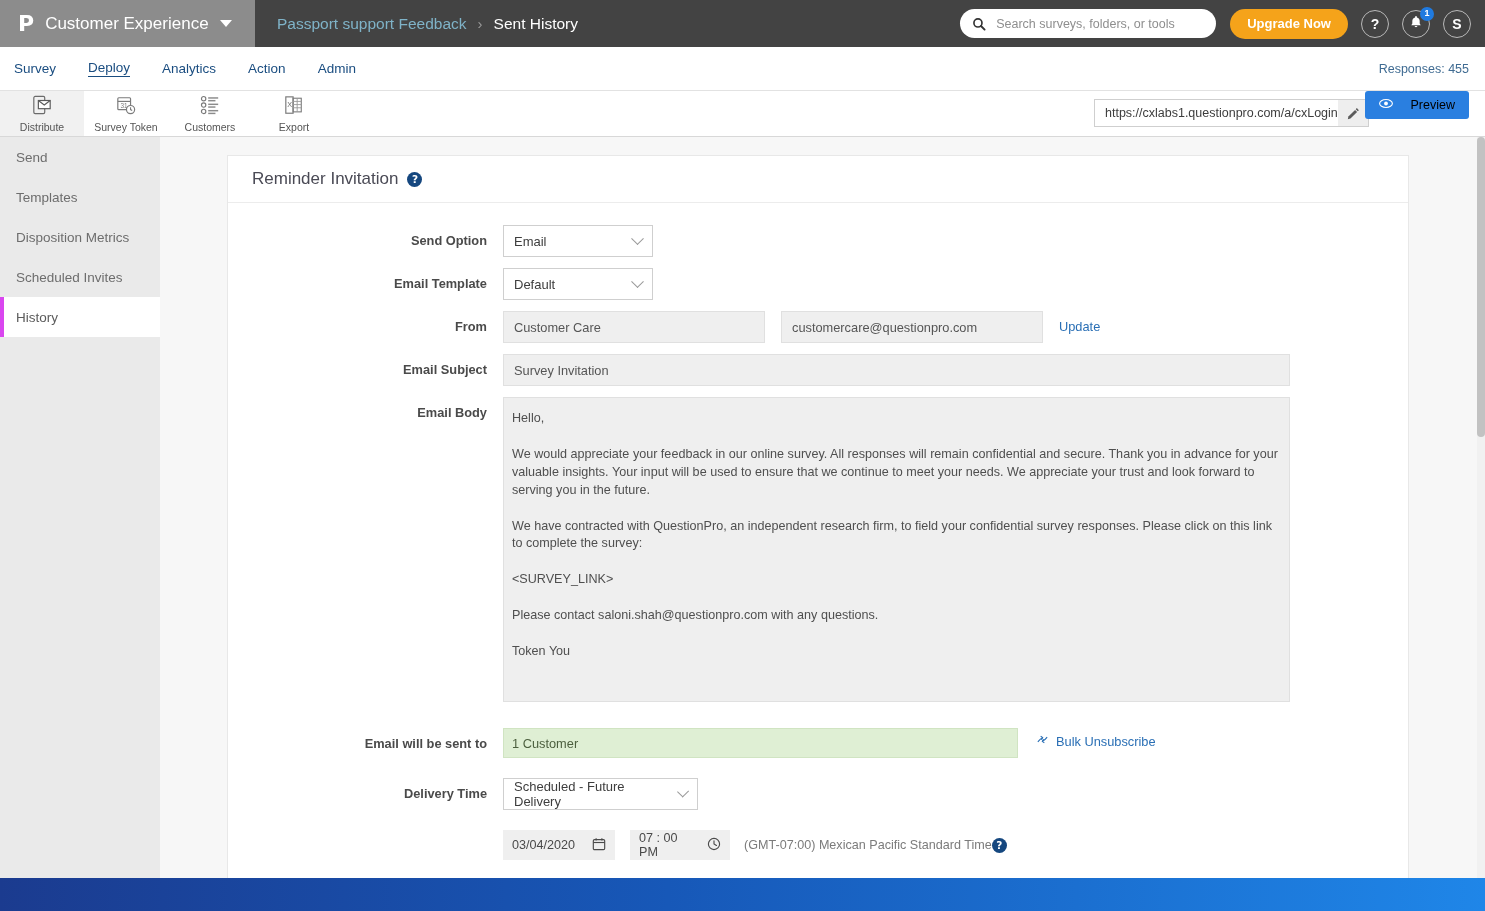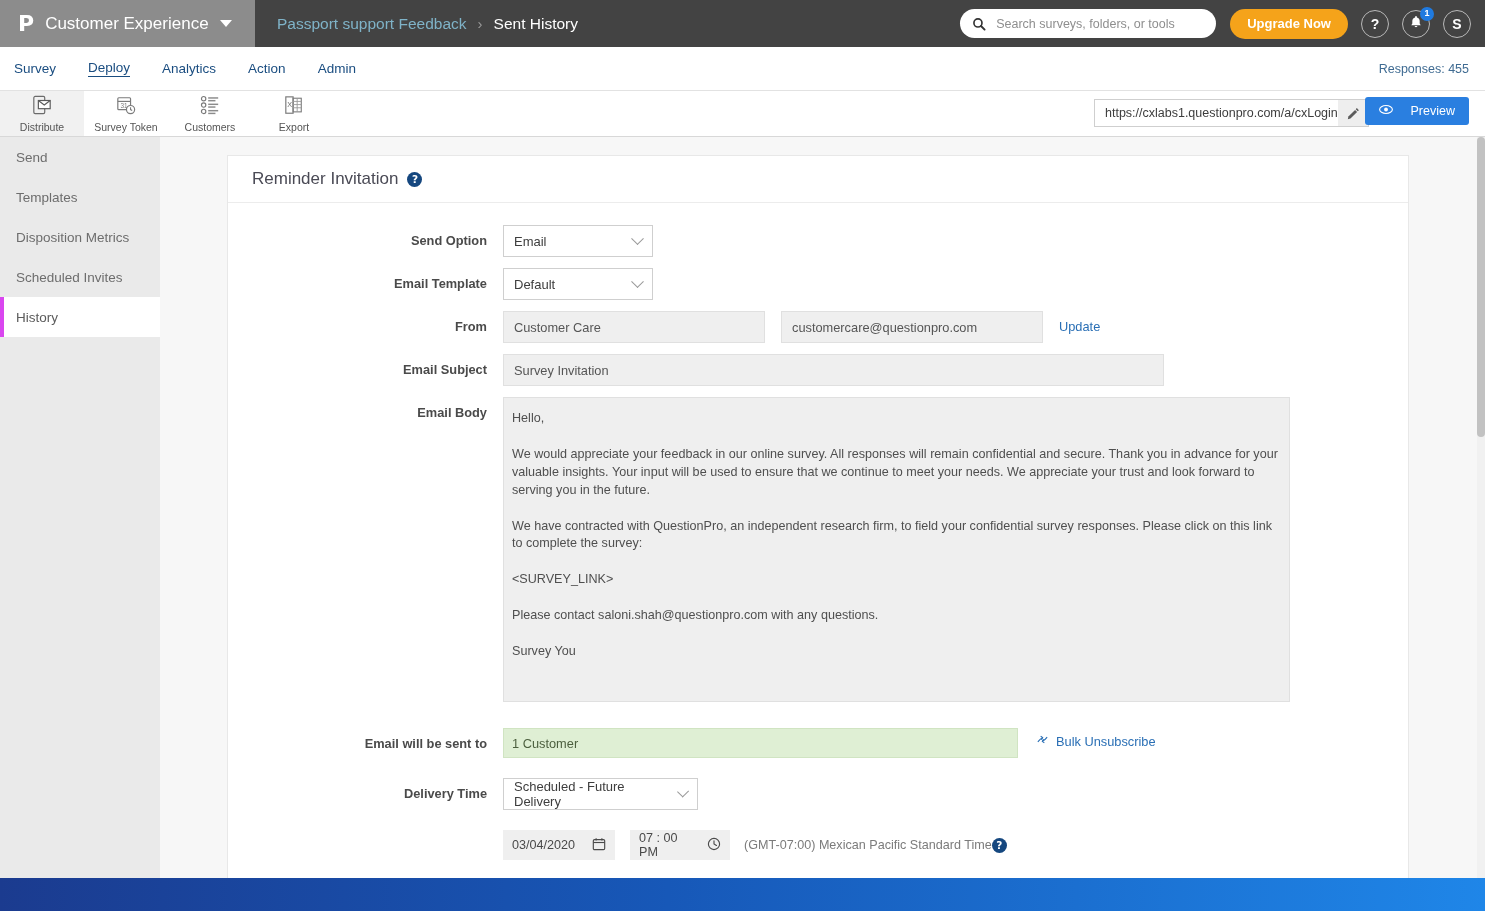--- a/index.html
+++ b/index.html
@@ -205,24 +205,24 @@
     background: #eeeeee;
     display: flex;
     align-items: center;
     justify-content: center;
     cursor: pointer;
     flex: 0 0 30px;
   }
   .preview-btn {
     position: absolute;
     right: 16px;
-    top: 6px;
+    top: 0;
     height: 28px;
     background: #2a7fe0;
-    color: #ffffff;
+    color: #000000;
     border: none;
     border-radius: 3px;
     padding: 0 14px;
     font-size: 12.5px;
     display: flex;
     align-items: center;
     gap: 18px;
     cursor: pointer;
     font-family: "Liberation Sans", sans-serif;
   }
@@ -357,21 +357,21 @@
   }
   .from1 { width: 262px; }
   .from2 { width: 262px; margin-left: 16px; }
   .update-link {
     margin-left: 16px;
     color: #2a6fb5;
     font-size: 12.8px;
     cursor: pointer;
     padding-top: 8px;
   }
-  .subject { width: 661px; }
+  .subject { width: 787px; }
   .bodybox {
     background: #efefef;
     border: 1px solid #e0e0e0;
     width: 787px;
     height: 305px;
     padding: 12px 10px 0 8px;
     font-size: 12.6px;
     color: #4f4f4f;
     line-height: 1.42;
     overflow: hidden;
@@ -650,21 +650,21 @@
         </div>
 
         <div class="row">
           <div class="lbl">Email Body</div>
           <div class="bodybox">
             <p>Hello,</p>
             <p>We would appreciate your feedback in our online survey. All responses will remain confidential and secure. Thank you in advance for your valuable insights. Your input will be used to ensure that we continue to meet your needs. We appreciate your trust and look forward to serving you in the future.</p>
             <p>We have contracted with QuestionPro, an independent research firm, to field your confidential survey responses. Please click on this link to complete the survey:</p>
             <p>&lt;SURVEY_LINK&gt;</p>
             <p>Please contact saloni.shah@questionpro.com with any questions.</p>
-            <p>Survey You</p>
+            <p>Token You</p>
           </div>
         </div>
 
         <div class="row" style="margin-top:26px;">
           <div class="lbl">Email will be sent to</div>
           <div class="greenbox">1 Customer</div>
           <div class="bulk">
             <span>
               <svg width="13" height="13" viewBox="0 0 14 14">
                   <path d="M2 9.5c1.5-2 3-3.5 5-4.5" fill="none" stroke="#2a6fb5" stroke-width="1.2"></path>

